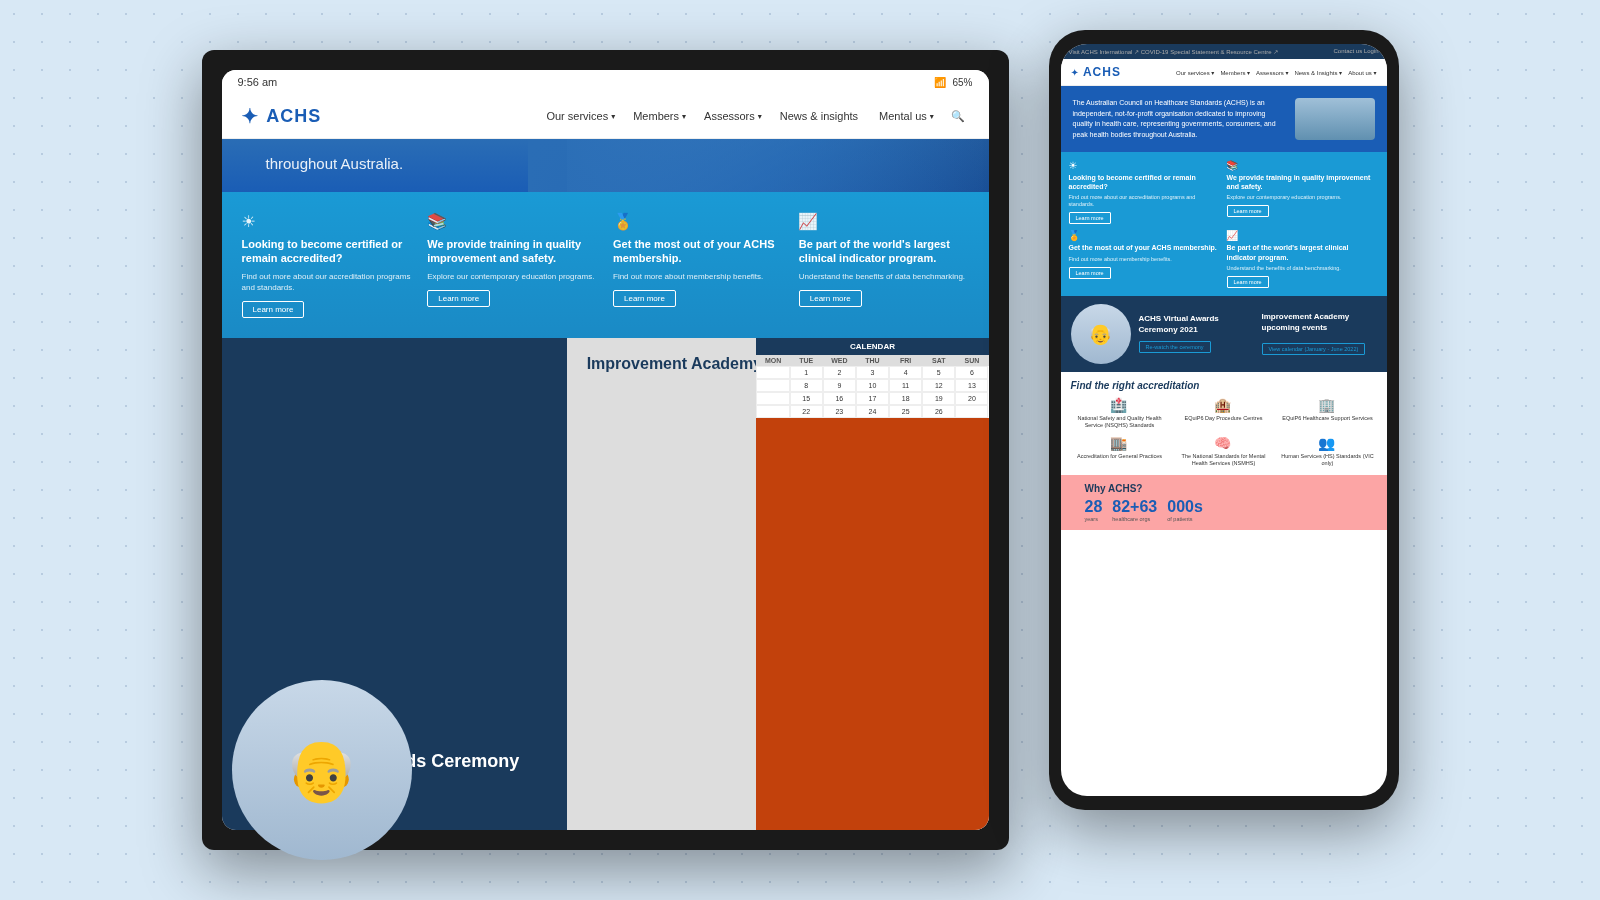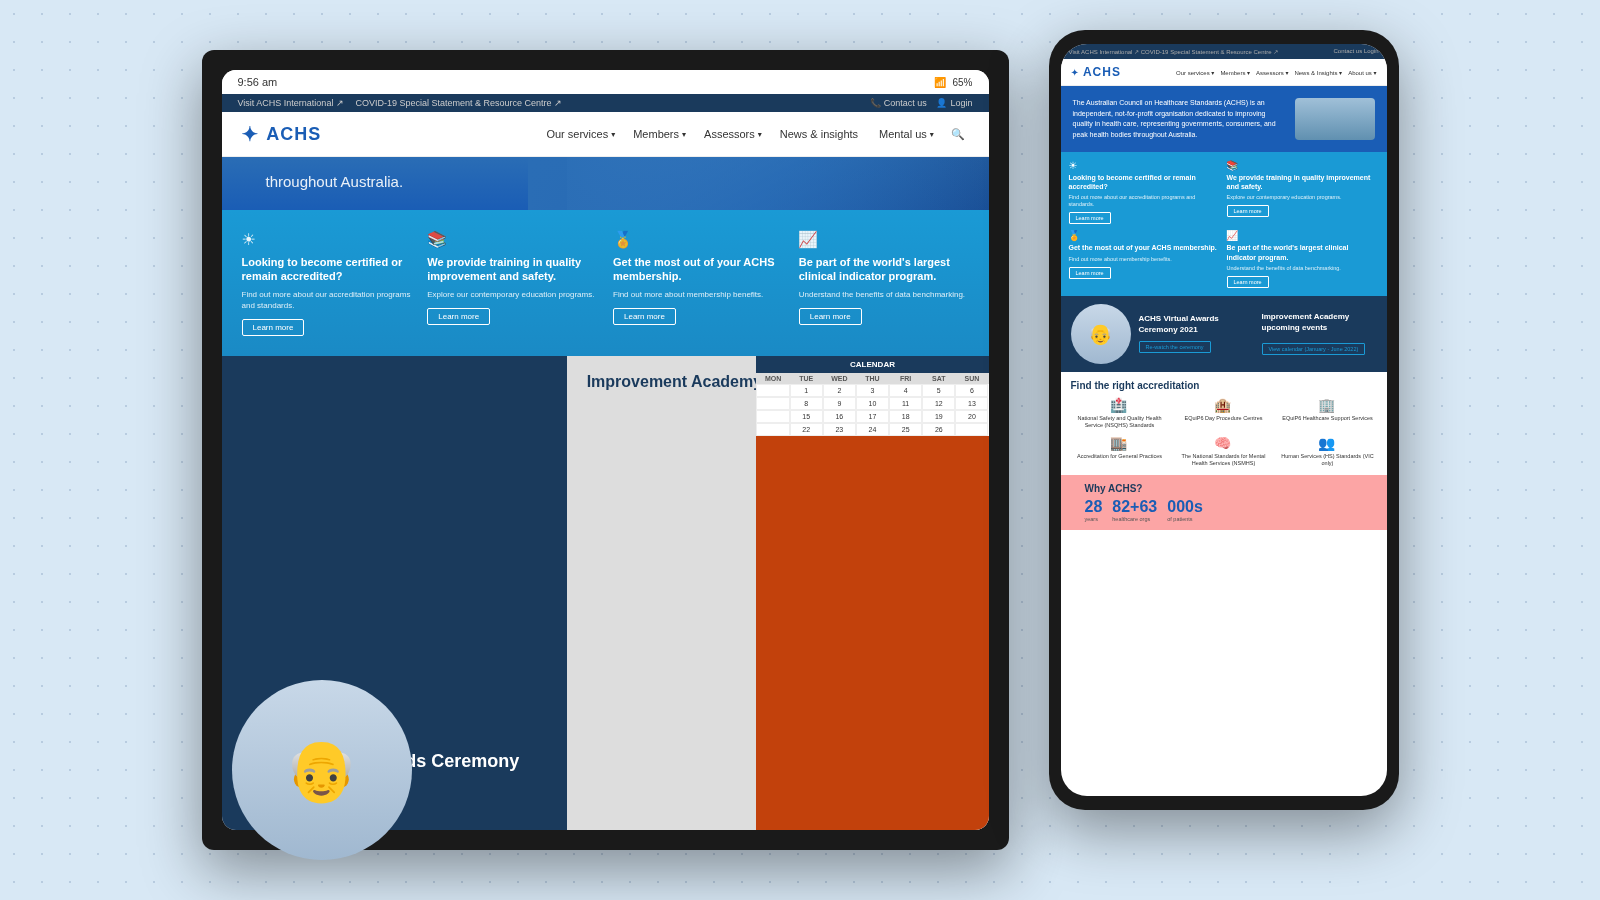--- a/index.html
+++ b/index.html
@@ -397,21 +397,21 @@
     .phone-event-title { font-size: 8px; font-weight: bold; color: white; line-height: 1.3; }
     .phone-event-btn { border: 1px solid #1a9ad5; color: #1a9ad5; padding: 2px 6px; font-size: 5.5px; display: inline-block; margin-top: 4px; border-radius: 1px; cursor: pointer; }
     .phone-event-right { flex: 1; }
     .phone-event-right-title { font-size: 8px; font-weight: bold; color: white; line-height: 1.3; margin-bottom: 4px; }
     .phone-event-right-btn { border: 1px solid #1a9ad5; color: #1a9ad5; padding: 2px 6px; font-size: 5.5px; display: inline-block; border-radius: 1px; cursor: pointer; }
     .phone-accreditation {
       background: white;
       padding: 8px 10px;
       flex-shrink: 0;
     }
-    .phone-acc-title { font-size: 10px; font-weight: bold; color: #1a3a5c; margin-bottom: 6px; }
+    .phone-acc-title { font-size: 10px; font-weight: bold; color: #1a3a5c; margin-bottom: 6px; font-style: italic; }
     .phone-acc-grid {
       display: grid;
       grid-template-columns: 1fr 1fr 1fr;
       gap: 6px;
     }
     .phone-acc-item { text-align: center; font-size: 5.5px; color: #333; }
     .phone-acc-icon { font-size: 14px; color: #1a5db5; margin-bottom: 2px; }
     .phone-acc-label { line-height: 1.3; }
     .phone-acc-row2 {
       display: grid;
@@ -448,30 +448,20 @@
   <div class="tablet-screen">
 
     <div class="tablet-status-bar">
       <span>9:56 am</span>
       <div class="tablet-status-right">
         <span>📶</span>
         <span>65%</span>
       </div>
     </div>
 
-    <div class="top-banner">
-      <div class="top-banner-left">
-        <a>Visit ACHS International ↗</a>
-        <a>COVID-19 Special Statement &amp; Resource Centre ↗</a>
-      </div>
-      <div class="top-banner-right">
-        <a>📞 <span>Contact us</span></a>
-        <a>👤 <span>Login</span></a>
-      </div>
-    </div>
 
     <div class="nav">
       <div class="nav-logo">
         <span class="nav-logo-icon">✦</span>
         <span class="nav-logo-text">ACHS</span>
       </div>
       <div class="nav-links">
         <span>Our services</span>
         <span>Members</span>
         <span>Assessors</span>

